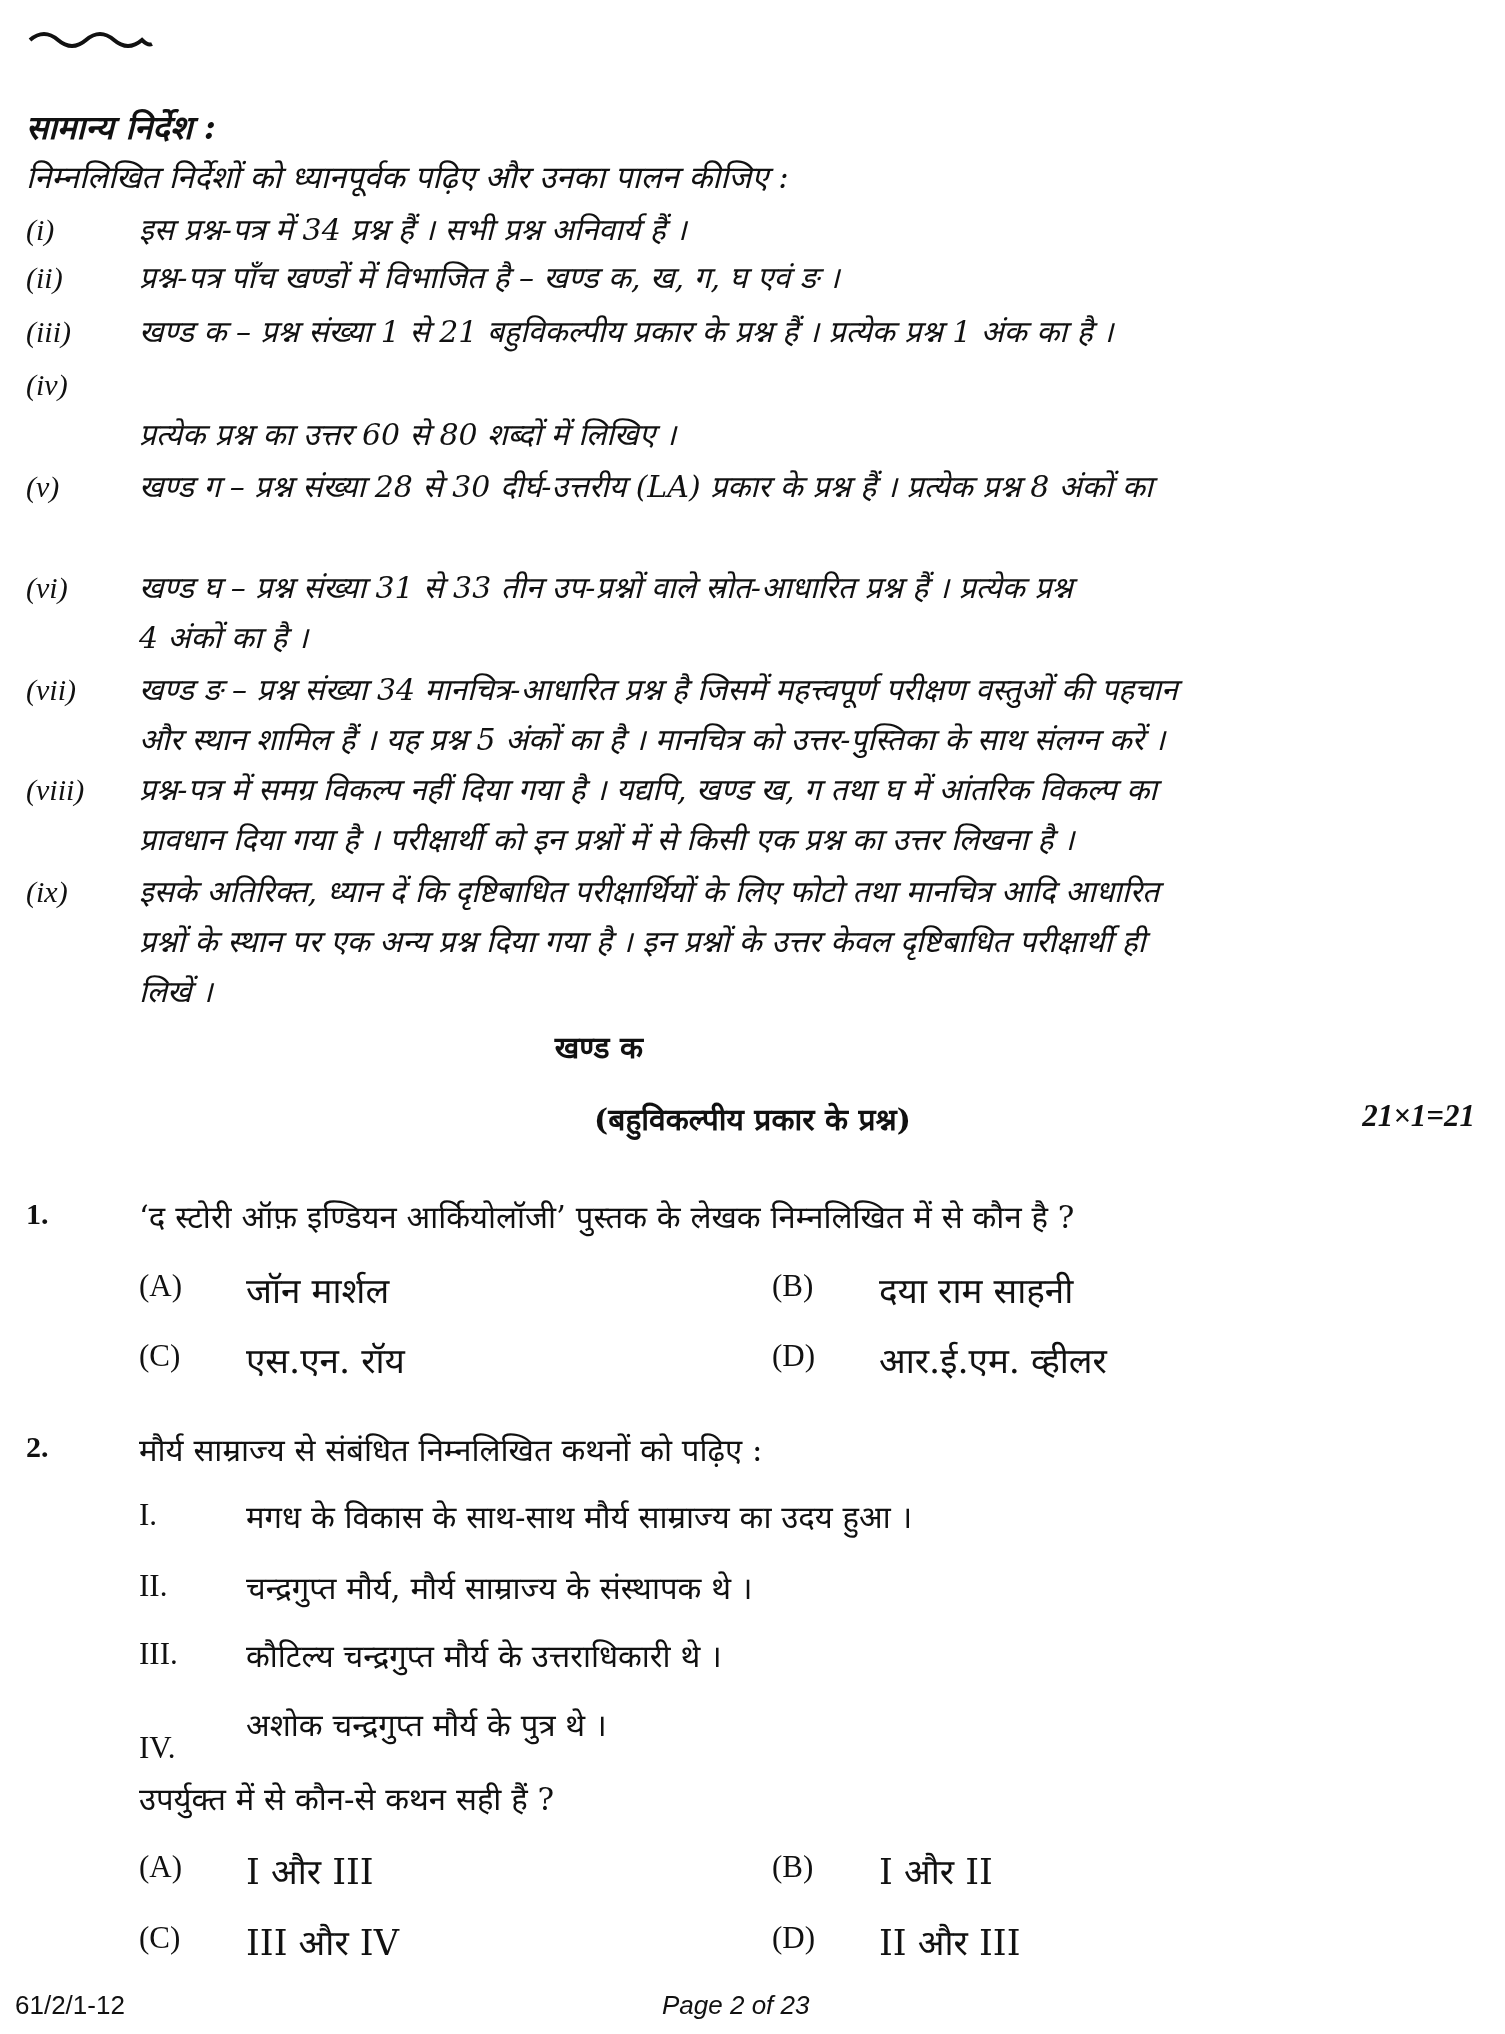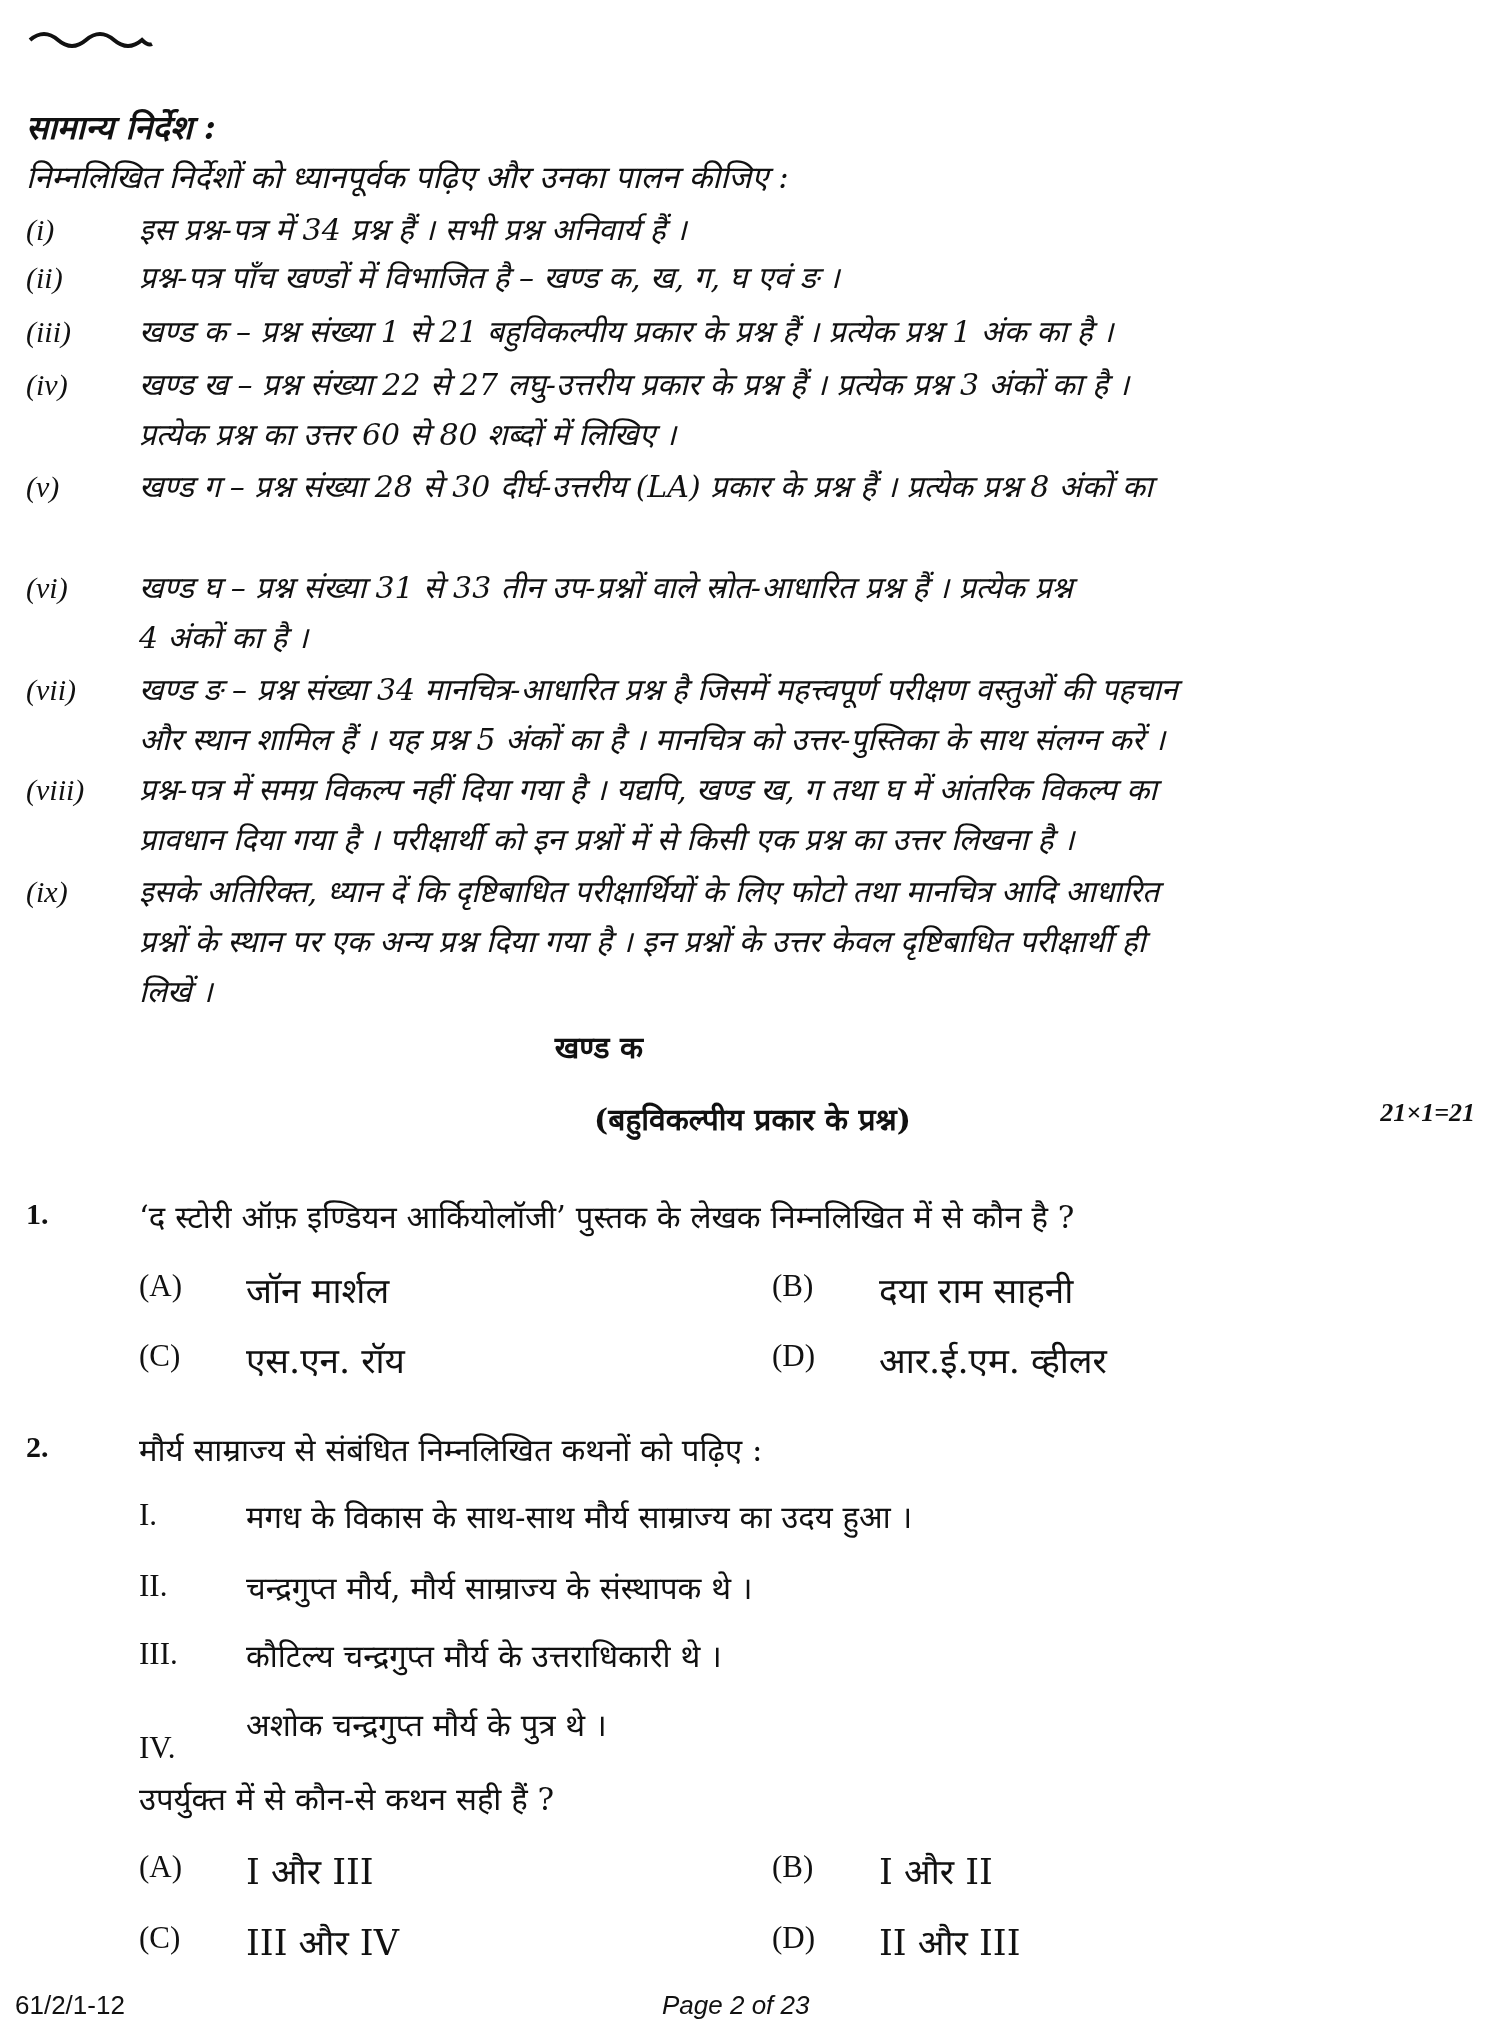--- a/index.html
+++ b/index.html
@@ -5,21 +5,21 @@
   html, body { margin: 0; padding: 0; background: #ffffff; }
   body { width: 1505px; height: 2034px; position: relative; overflow: hidden; color: #111; font-family: "DejaVu Serif", serif; }
   .abs { position: absolute; white-space: nowrap; }
   .squiggle { left: 26px; top: 26px; width: 130px; height: 30px; }
   .heading { left: 26px; top: 96px; font-size: 33px; font-weight: bold; font-style: italic; margin-top: 8px; }
   .intro { left: 26px; top: 155px; font-size: 31px; font-style: italic; }
   .ins-label { left: 26px; font-size: 30px; font-style: italic; font-family: "Liberation Serif", serif; }
   .ins-text { left: 139px; width: 1340px; font-size: 30px; font-style: italic; white-space: normal; line-height: 50px; }
   .sec-title { left: 0; width: 1198px; text-align: center; top: 1026px; font-size: 30px; font-weight: bold; }
   .sec-sub { left: 0; width: 1505px; text-align: center; top: 1098px; font-size: 30px; font-weight: bold; }
-  .marks { right: 30px; top: 1098px; font-size: 26px; font-weight: bold; font-style: italic; font-family: "Liberation Serif", serif; }
+  .marks { right: 30px; top: 1098px; font-size: 31px; font-weight: bold; font-style: italic; font-family: "Liberation Serif", serif; }
   .qnum { left: 26px; font-size: 30px; font-weight: bold; font-family: "Liberation Serif", serif; }
   .qtext { left: 139px; font-size: 31px; }
   .opt-label { font-size: 31px; font-family: "Liberation Serif", serif; }
   .opt-text { font-size: 35px; }
   .stmt-label { left: 139px; font-size: 31px; font-family: "Liberation Serif", serif; }
   .stmt-text { left: 246px; font-size: 31px; text-align: right; }
   .footer-left { left: 15px; top: 1990px; font-size: 26px; font-family: "Liberation Sans", sans-serif; }
   .footer-center { left: 662px; top: 1990px; font-size: 26px; font-style: italic; font-family: "Liberation Sans", sans-serif; }
 </style>
 </head>
@@ -35,21 +35,21 @@
 <div class="abs ins-label" style="top:213px">(i)</div>
 <div class="abs ins-text" style="top:205px"><span>इस प्रश्न-पत्र में 34 प्रश्न हैं । सभी प्रश्न अनिवार्य हैं ।</span></div>
 
 <div class="abs ins-label" style="top:261px">(ii)</div>
 <div class="abs ins-text" style="top:253px"><span>प्रश्न-पत्र पाँच खण्डों में विभाजित है – खण्ड क, ख, ग, घ एवं ङ ।</span></div>
 
 <div class="abs ins-label" style="top:315px">(iii)</div>
 <div class="abs ins-text" style="top:307px"><span>खण्ड क – प्रश्न संख्या 1 से 21 बहुविकल्पीय प्रकार के प्रश्न हैं । प्रत्येक प्रश्न 1 अंक का है ।</span></div>
 
 <div class="abs ins-label" style="top:368px">(iv)</div>
-<div class="abs ins-text" style="top:360px"><span>खण्ड ख – प्रश्न संख्या 22 से 27 लघु-उत्तरीय प्रकार के प्रश्न हैं । प्रत्येक प्रश्न 3 अंकों का है ।</span><br><span>प्रत्येक प्रश्न का उत्तर 60 से 80 शब्दों में लिखिए ।</span></div>
+<div class="abs ins-text" style="top:360px"><br><span>प्रत्येक प्रश्न का उत्तर 60 से 80 शब्दों में लिखिए ।</span></div>
 
 <div class="abs ins-label" style="top:470px">(v)</div>
 <div class="abs ins-text" style="top:462px"><span>खण्ड ग – प्रश्न संख्या 28 से 30 दीर्घ-उत्तरीय (LA) प्रकार के प्रश्न हैं । प्रत्येक प्रश्न 8 अंकों का</span><br></div>
 
 <div class="abs ins-label" style="top:571px">(vi)</div>
 <div class="abs ins-text" style="top:563px"><span>खण्ड घ – प्रश्न संख्या 31 से 33 तीन उप-प्रश्नों वाले स्रोत-आधारित प्रश्न हैं । प्रत्येक प्रश्न</span><br><span>4 अंकों का है ।</span></div>
 
 <div class="abs ins-label" style="top:673px">(vii)</div>
 <div class="abs ins-text" style="top:665px"><span>खण्ड ङ – प्रश्न संख्या 34 मानचित्र-आधारित प्रश्न है जिसमें महत्त्वपूर्ण परीक्षण वस्तुओं की पहचान</span><br><span>और स्थान शामिल हैं । यह प्रश्न 5 अंकों का है । मानचित्र को उत्तर-पुस्तिका के साथ संलग्न करें ।</span></div>
 

